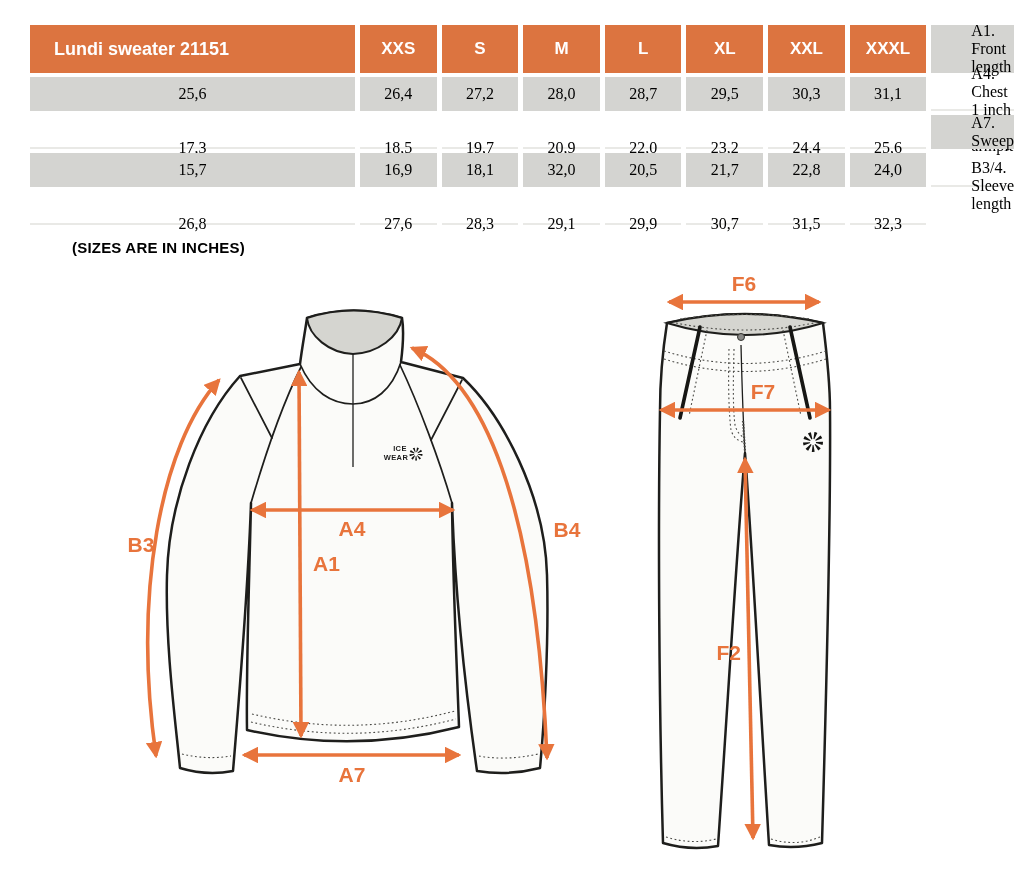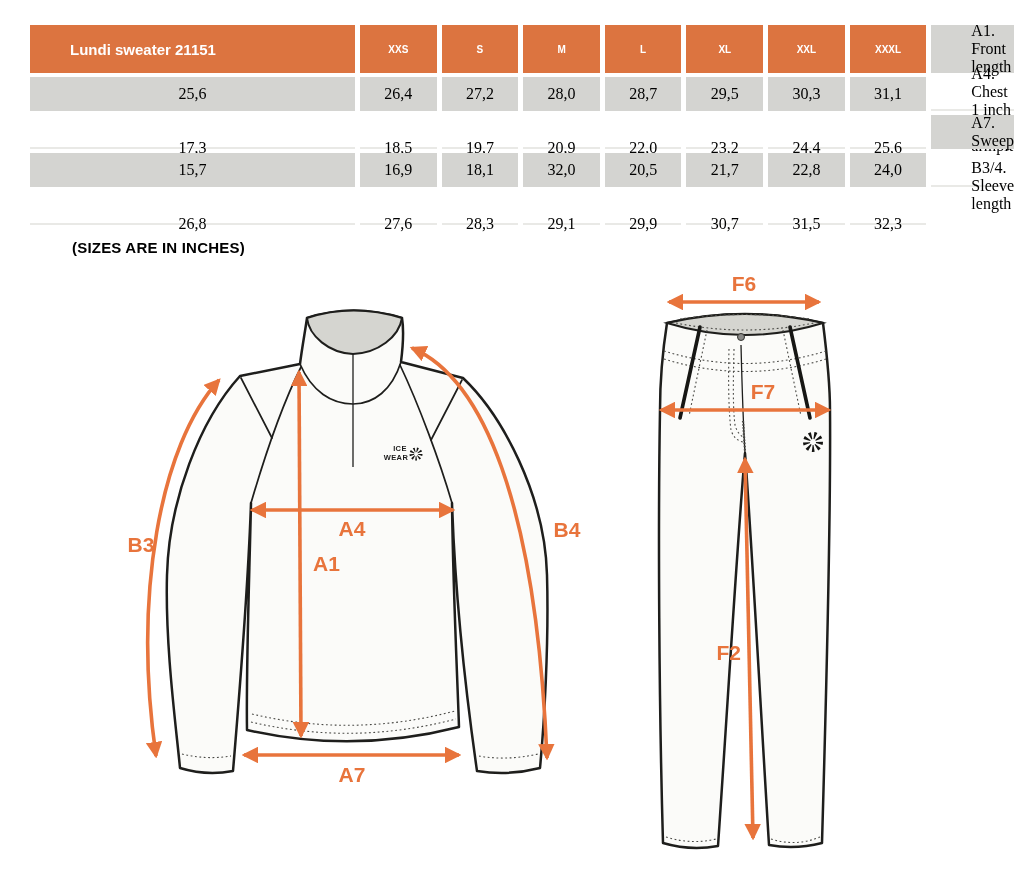--- a/index.html
+++ b/index.html
@@ -8,24 +8,24 @@
 
   
   .size-table{
     position:absolute;left:30px;top:25px;width:984px;
     display:grid;
     grid-template-columns:325px repeat(8,1fr);
     grid-template-rows:48px repeat(4,34px);
     gap:4px 5px;
   }
   .size-table .th{
-    background:#DC7440;color:#fff;font-weight:bold;font-size:10px;
+    background:#DC7440;color:#fff;font-weight:bold;font-size:17px;
     display:flex;align-items:center;justify-content:center;
   }
-  .size-table .th.title{justify-content:flex-start;padding-left:40px;font-size:15px;}
+  .size-table .th.title{justify-content:flex-start;padding-left:24px;font-size:18px;}
   .size-table .td{
     font-family:"Liberation Serif",serif;font-size:16px;color:#000000;
     display:flex;align-items:center;justify-content:center;
   }
   .size-table .td.label{justify-content:flex-start;padding-left:40px;}
   .size-table .row-a{background:#D4D4D1;}
   .size-table .row-b{background:#E9E9E6;margin-top:32px;}
 
   
   .units-note{

